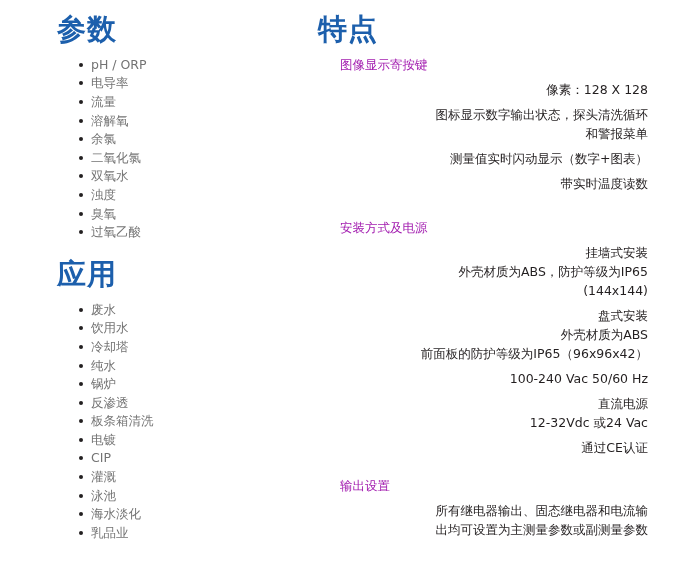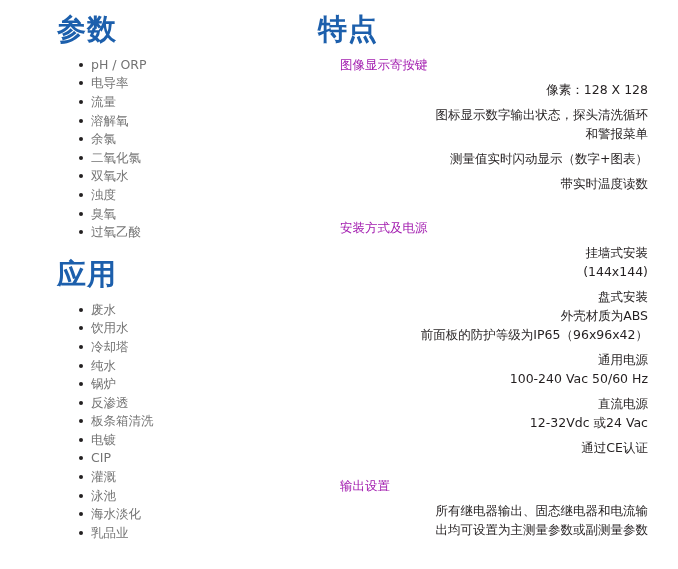--- a/index.html
+++ b/index.html
@@ -145,27 +145,27 @@
       <div class="gap-sm"></div>
       <p class="feature-line">带实时温度读数</p>
       <div class="gap-sm"></div>
     </div>
 
     <div class="gap-lg"></div>
 
     <div class="feature-block">
       <p class="sub-head">安装方式及电源</p>
       <p class="feature-line">挂墙式安装</p>
+      <p class="feature-line">外壳材质为ABS，防护等级为IP65</p>
       <p class="feature-line">(144x144)</p>
       <div class="gap-sm"></div>
       <p class="feature-line">盘式安装</p>
       <p class="feature-line">外壳材质为ABS</p>
       <p class="feature-line">前面板的防护等级为IP65（96x96x42）</p>
       <div class="gap-sm"></div>
-      <p class="feature-line">通用电源</p>
       <p class="feature-line">100-240 Vac 50/60 Hz</p>
       <div class="gap-sm"></div>
       <p class="feature-line">直流电源</p>
       <p class="feature-line"> 12-32Vdc 或24 Vac</p>
       <div class="gap-sm"></div>
       <p class="feature-line">通过CE认证</p>
     </div>
 
     <div class="gap-lg"></div>
 

